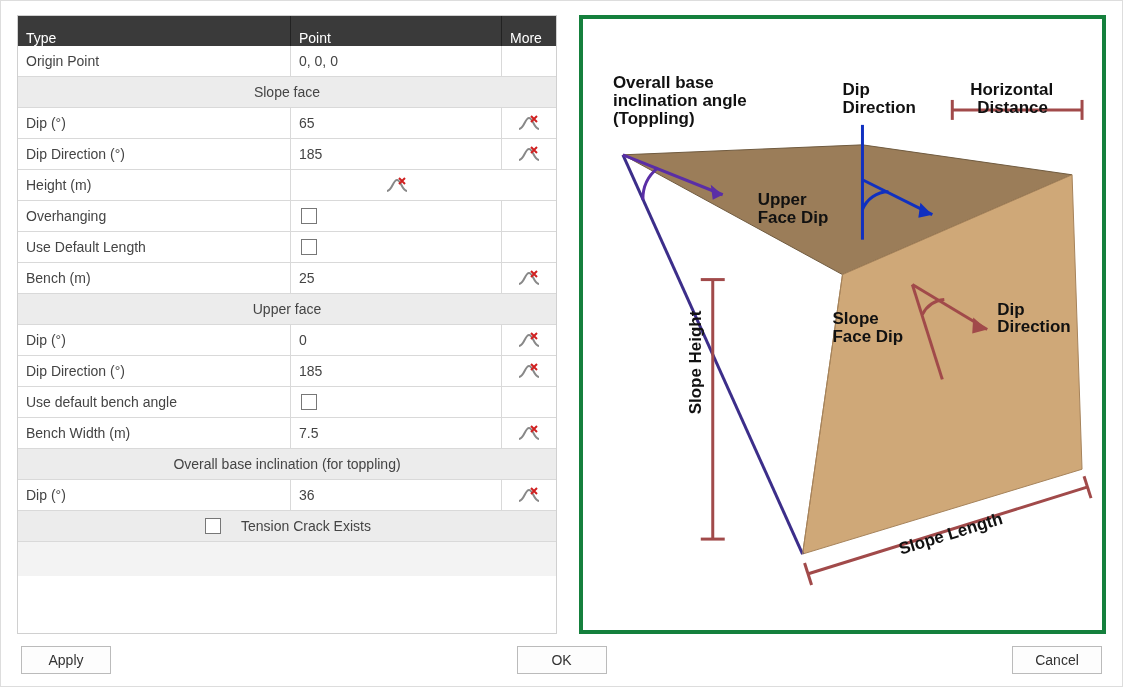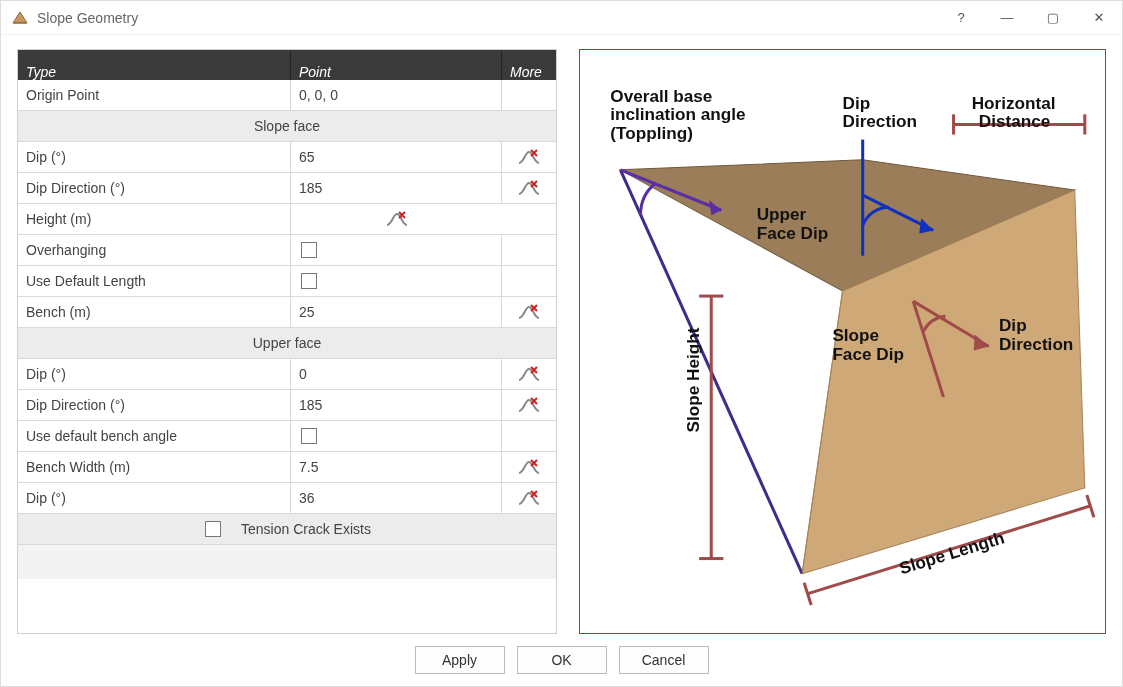--- a/index.html
+++ b/index.html
@@ -60,21 +60,21 @@
     display: grid;
     grid-template-columns: 273px 211px 54px;
     background: #3a3a3a;
     color: #fff;
     font-weight: 400;
     height: 30px;
   }
   .grid-header > div {
     padding: 14px 8px;
     border-right: 1px solid #222;
-    display: flex; align-items: center; font-style: italic;
+    display: flex; align-items: center;
   }
   .grid-header > div:last-child { border-right: none; }
 
   .grid-body { flex: 1; overflow: auto; }
   .row {
     display: grid;
     grid-template-columns: 273px 211px 54px;
     border-bottom: 1px solid #d9d9d9;
     background: #fff;
     height: 31px;
@@ -105,70 +105,48 @@
   }
   .row.tension > div { display: flex; align-items: center; gap: 20px; }
   .grid-filler { flex: 1; background: #f3f3f3; }
 
   
   .dist-icon svg { width: 24px; height: 18px; display: block; }
 
   
   .diagram-panel {
     flex: 1;
-    border: 1px solid #15803d;
+    border: 4px solid #15803d;
     background: #fff;
     position: relative;
   }
   .diagram-panel svg { width: 100%; height: 100%; }
 
   
   .buttonbar {
     height: 52px;
-    display: flex; align-items: center; justify-content: center;
+    display: flex; align-items: center; justify-content: space-between;
     gap: 12px;
-    padding: 0 3px;
+    padding: 0 20px;
   }
   .btn {
     width: 90px; height: 28px;
     border: 1px solid #bbb;
     background: #fdfdfd;
     display: flex; align-items: center; justify-content: center;
     font-size: 14px;
     color: #333;
     cursor: pointer;
   }
 </style>
 </head>
 <body>
 
 <div class="window">
 
-  <div class="titlebar">
-    <span class="appicon">
-      <svg viewBox="0 0 18 18">
-        <polygon points="2,14 9,3 16,14" fill="#c7975e" stroke="#8a6a3f"></polygon>
-        <line x1="2" y1="14" x2="16" y2="14" stroke="#8a6a3f"></line>
-      </svg>
-    </span>
-    <span class="title">Slope Geometry</span>
-    <span class="spacer"></span>
-    <div class="winbtn">
-        <span>?</span>
-      </div>
-    <div class="winbtn">
-        <span>—</span>
-      </div>
-    <div class="winbtn">
-        <span>▢</span>
-      </div>
-    <div class="winbtn close">
-        <span>✕</span>
-      </div>
-  </div>
 
   <div class="content">
 
     <div class="grid-panel">
       <div class="grid-header">
         <div>Type</div>
         <div>Point</div>
         <div>More</div>
       </div>
       <div class="grid-body">
@@ -271,20 +249,23 @@
           <div>Bench Width (m)</div>
           <div>7.5</div>
           <div class="dist-icon">
 <svg viewBox="0 0 24 18">
   <path d="M2,15 C7,15 8,4 12,4 C16,4 17,15 22,15" fill="none" stroke="#888" stroke-width="2"></path>
   <path d="M14,2 L20,8 M20,2 L14,8" stroke="#d02020" stroke-width="2"></path>
 </svg>
             </div>
         </div>
 
+        <div class="row section">
+          <div>Overall base inclination (for toppling)</div>
+        </div>
         <div class="row">
           <div>Dip (°)</div>
           <div>36</div>
           <div class="dist-icon">
 <svg viewBox="0 0 24 18">
   <path d="M2,15 C7,15 8,4 12,4 C16,4 17,15 22,15" fill="none" stroke="#888" stroke-width="2"></path>
   <path d="M14,2 L20,8 M20,2 L14,8" stroke="#d02020" stroke-width="2"></path>
 </svg>
             </div>
         </div>

